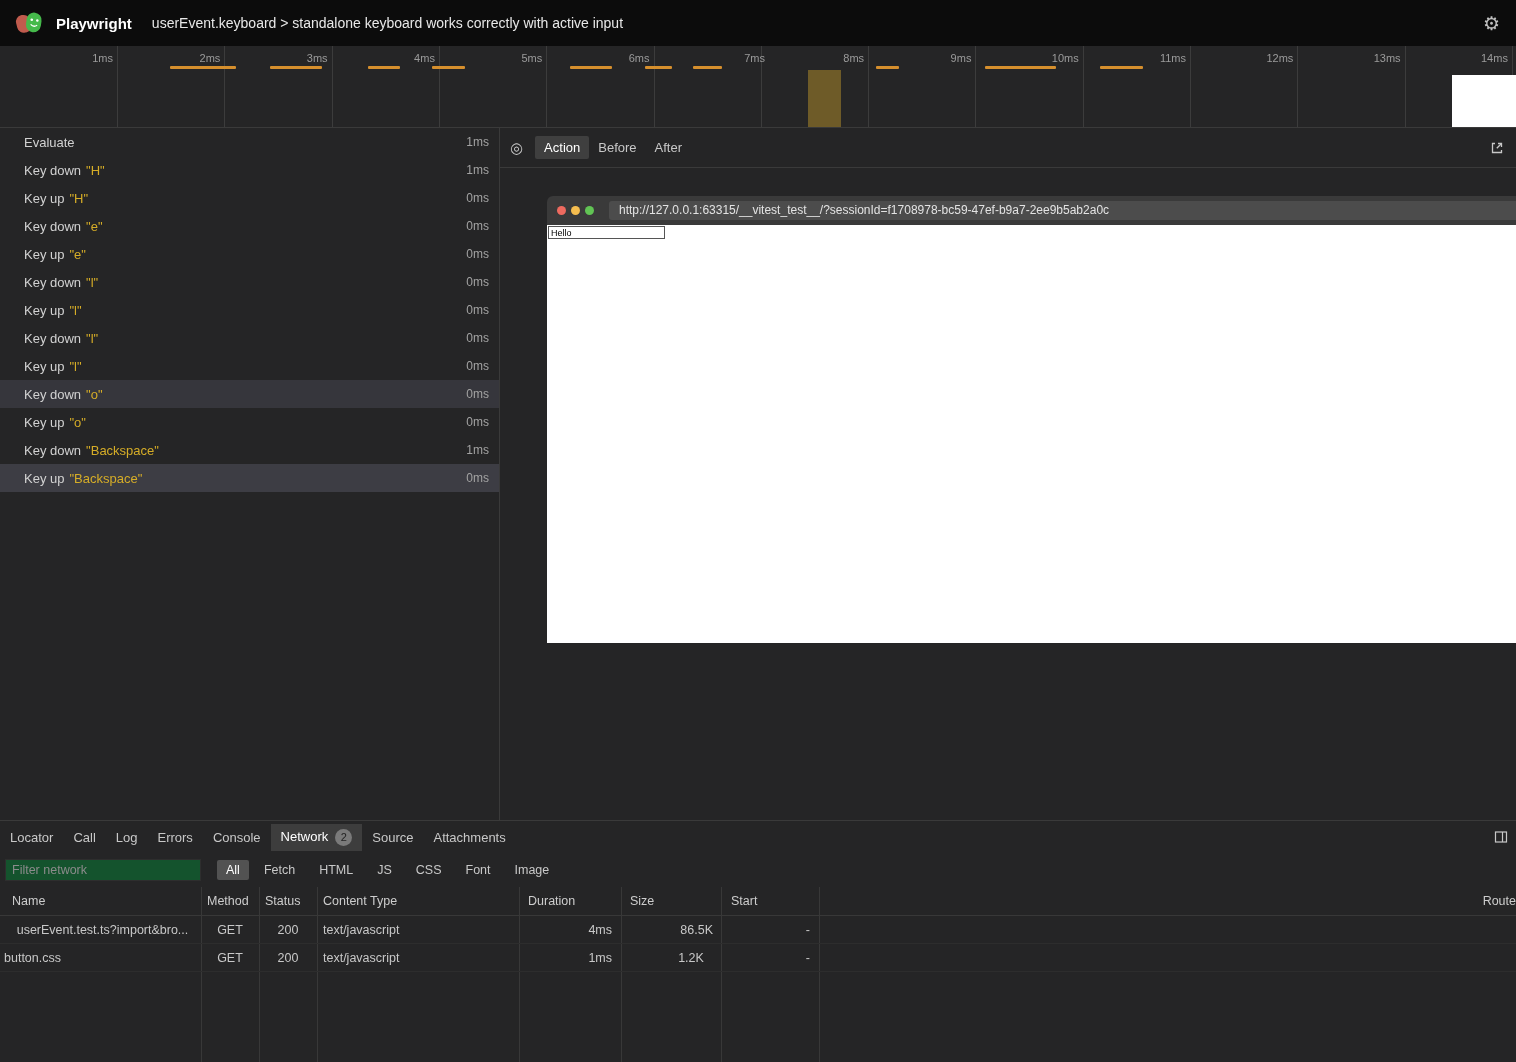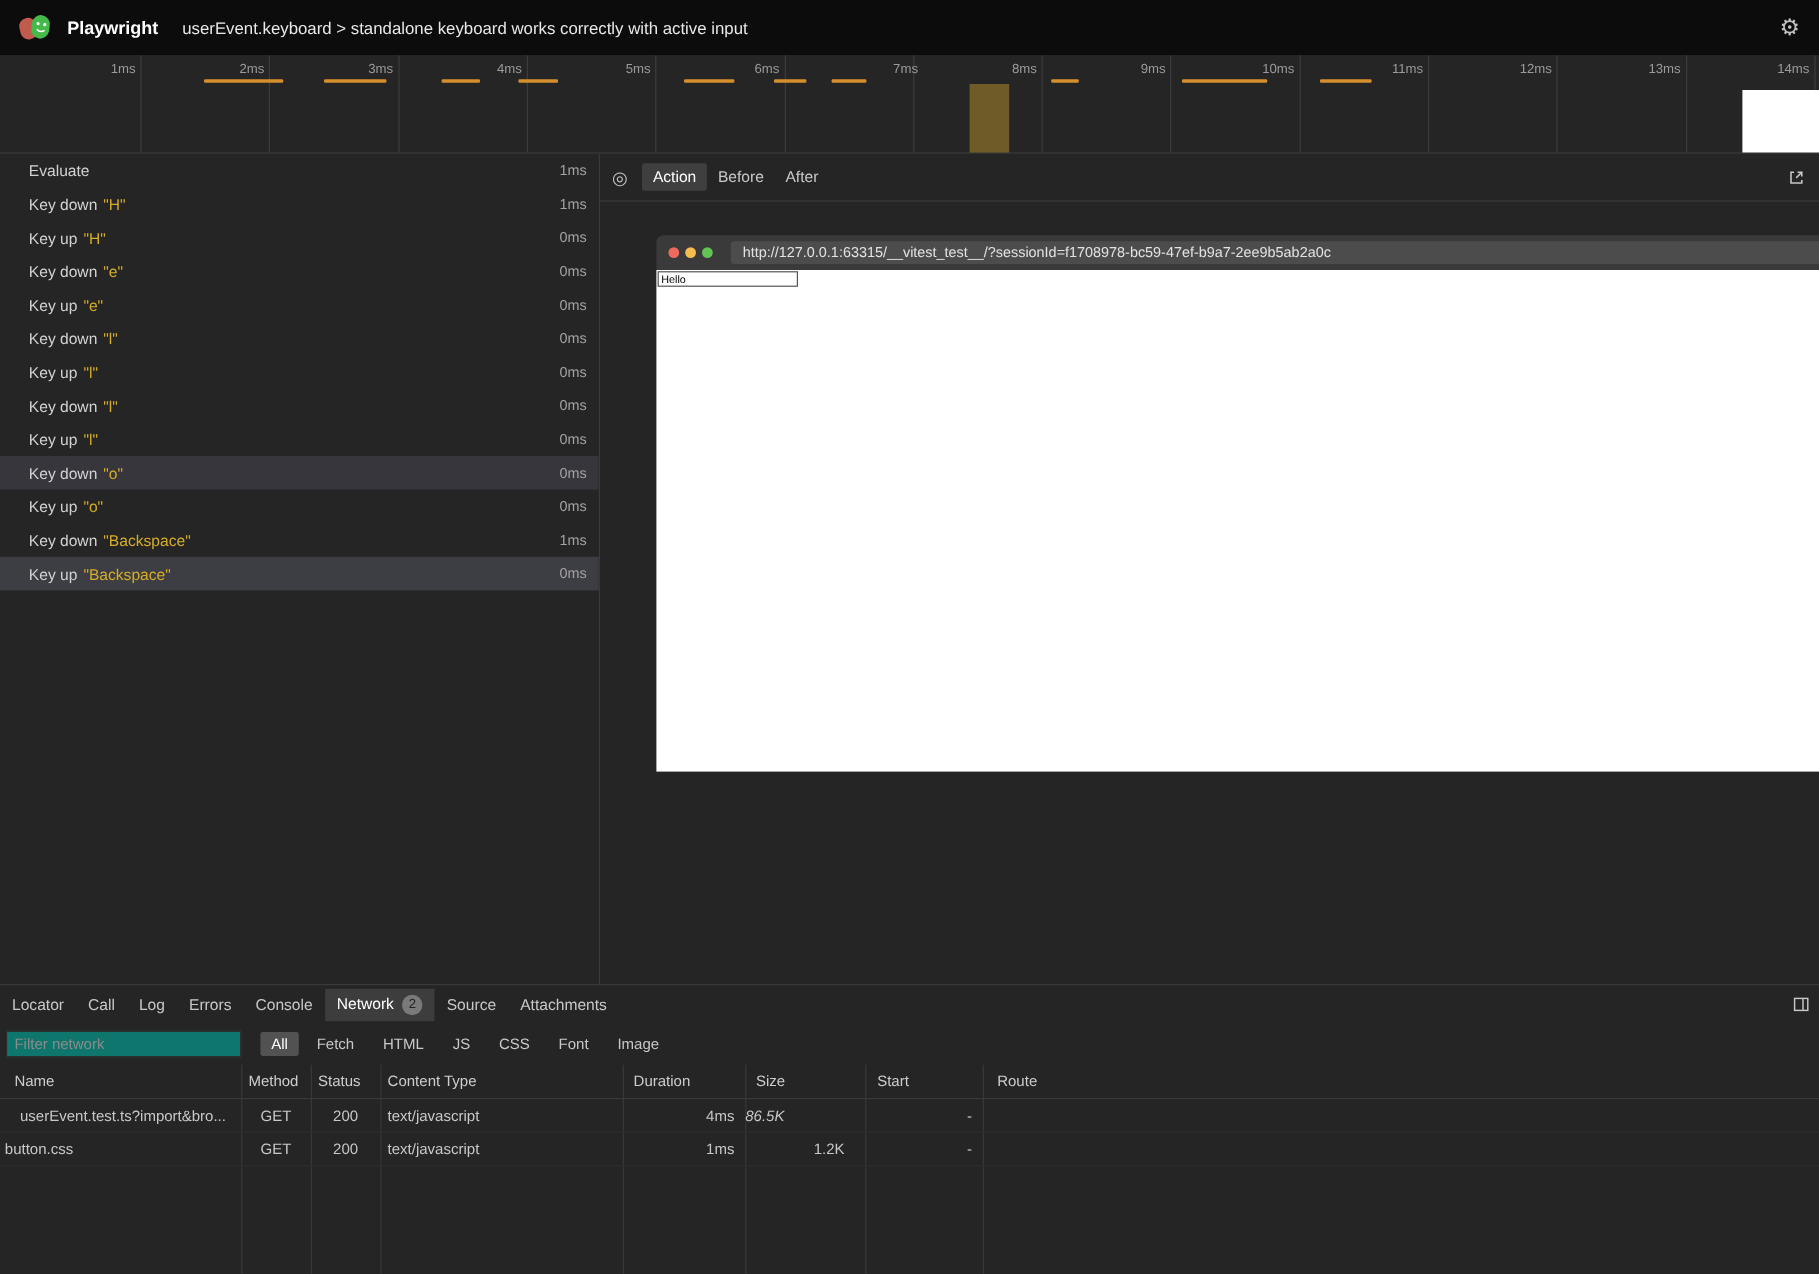--- a/index.html
+++ b/index.html
@@ -63,21 +63,21 @@
 
   
   .bottom-panel { height:242px; flex:none; border-top:1px solid #3a3a3a; display:flex; flex-direction:column; background:#252526; }
   .bottom-tabs { height:32px; flex:none; display:flex; align-items:center; font-size:13px; color:#c8c8c8; }
   .btab { padding:5px 10px; cursor:pointer; display:flex; }
   .btab.active { background:#3d3d3d; color:#ffffff; }
   .badge { width:17px; height:17px; border-radius:50%; background:#7a7a7a; color:#242424; font-size:11px; display:flex; align-items:center; justify-content:center; margin-left:7px; }
   .layout-icon { margin-left:auto; margin-right:8px; cursor:pointer; display:flex; }
 
   .filter-row { height:34px; flex:none; display:flex; align-items:center; padding:0 5px; }
-  #filter-input { width:196px; height:22px; background:#0f766e; border:1px solid #2e2e2e; color:#cccccc; font-size:12.5px; padding:0 6px; outline:none; font-family:"Liberation Sans",sans-serif; }
+  #filter-input { width:196px; height:22px; background:#14532d; border:1px solid #2e2e2e; color:#cccccc; font-size:12.5px; padding:0 6px; outline:none; font-family:"Liberation Sans",sans-serif; }
   #filter-input::placeholder { color:#8b8b8b; }
   .chips { display:flex; margin-left:16px; font-size:12.5px; }
   .chip { padding:3px 9px; margin-right:6px; border-radius:2px; cursor:pointer; color:#c8c8c8; }
   .chip.active { background:#525252; color:#ffffff; }
 
   .net-table { position:relative; flex:1; font-size:12.5px; overflow:hidden; }
   .vline { position:absolute; top:0; bottom:0; width:1px; background:#383838; }
   .net-header { display:flex; height:29px; align-items:center; border-bottom:1px solid #383838; color:#cdcdcd; position:relative; }
   .net-row { display:flex; height:28px; align-items:center; color:#c8c8c8; border-bottom:1px solid #2d2d2d; cursor:pointer; position:relative; }
   .cell { overflow:hidden; white-space:nowrap; flex:none; }
@@ -298,29 +298,29 @@
         <div class="vline" style="left: 721px;"></div>
         <div class="vline" style="left: 819px;"></div>
         <div class="net-header">
           <div class="cell" style="width: 201px; text-align: left; padding-left: 12px;">Name</div>
           <div class="cell" style="width: 58px; text-align: left; padding-left: 6px;">Method</div>
           <div class="cell" style="width: 58px; text-align: left; padding-left: 6px;">Status</div>
           <div class="cell" style="width: 202px; text-align: left; padding-left: 6px;">Content Type</div>
           <div class="cell" style="width: 102px; text-align: left; padding-left: 9px;">Duration</div>
           <div class="cell" style="width: 100px; text-align: left; padding-left: 9px;">Size</div>
           <div class="cell" style="width: 98px; text-align: left; padding-left: 10px;">Start</div>
-          <div class="cell" style="width: 697px; text-align: left; padding-left: 12px;">Route</div>
+          <div class="cell" style="width: 697px; text-align: right; padding-left: 12px;">Route</div>
         </div>
         <div class="net-row">
           <div class="cell" style="width: 201px; text-align: center; padding-left: 4px;">userEvent.test.ts?import&amp;bro...</div>
           <div class="cell" style="width: 58px; text-align: center;">GET</div>
           <div class="cell" style="width: 58px; text-align: center;">200</div>
           <div class="cell" style="width: 202px; text-align: left; padding-left: 6px;">text/javascript</div>
           <div class="cell" style="width: 102px; text-align: right; padding-right: 9px;">4ms</div>
-          <div class="cell" style="width: 100px; text-align: left; padding-right: 8px; font-style: italic;">86.5K</div>
+          <div class="cell" style="width: 100px; text-align: right; padding-right: 8px;">86.5K</div>
           <div class="cell" style="width: 98px; text-align: right; padding-right: 9px;">-</div>
           <div class="cell" style="width: 697px; text-align: left; padding-left: 12px;"></div>
         </div>
         <div class="net-row">
           <div class="cell" style="width: 201px; text-align: left; padding-left: 4px;">button.css</div>
           <div class="cell" style="width: 58px; text-align: center;">GET</div>
           <div class="cell" style="width: 58px; text-align: center;">200</div>
           <div class="cell" style="width: 202px; text-align: left; padding-left: 6px;">text/javascript</div>
           <div class="cell" style="width: 102px; text-align: right; padding-right: 9px;">1ms</div>
           <div class="cell" style="width: 100px; text-align: center; padding-right: 8px; padding-left: 48px;">1.2K</div>

